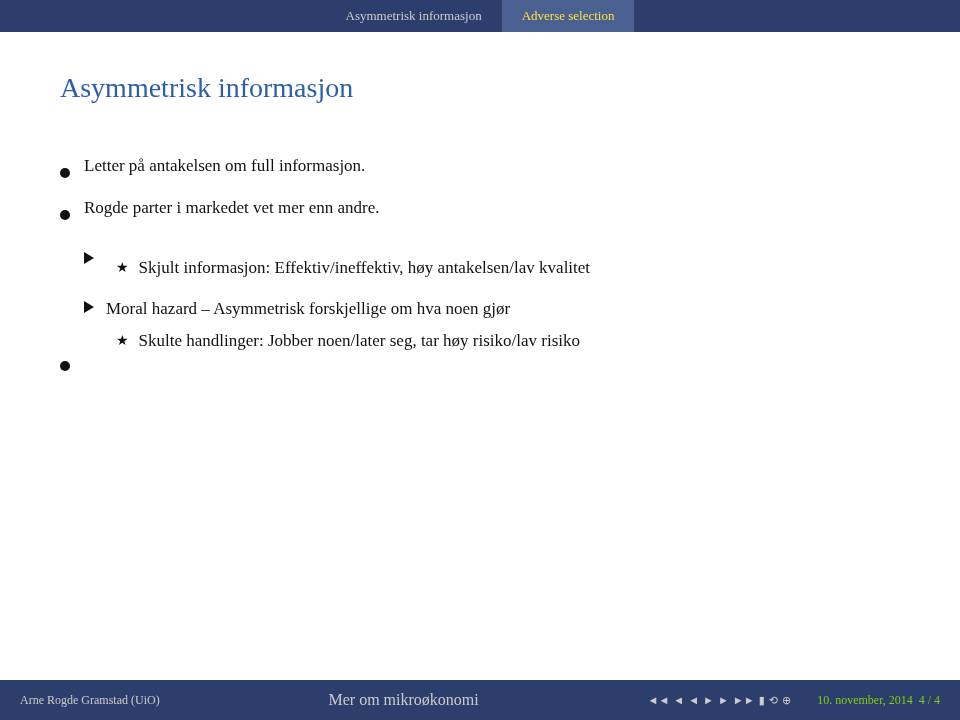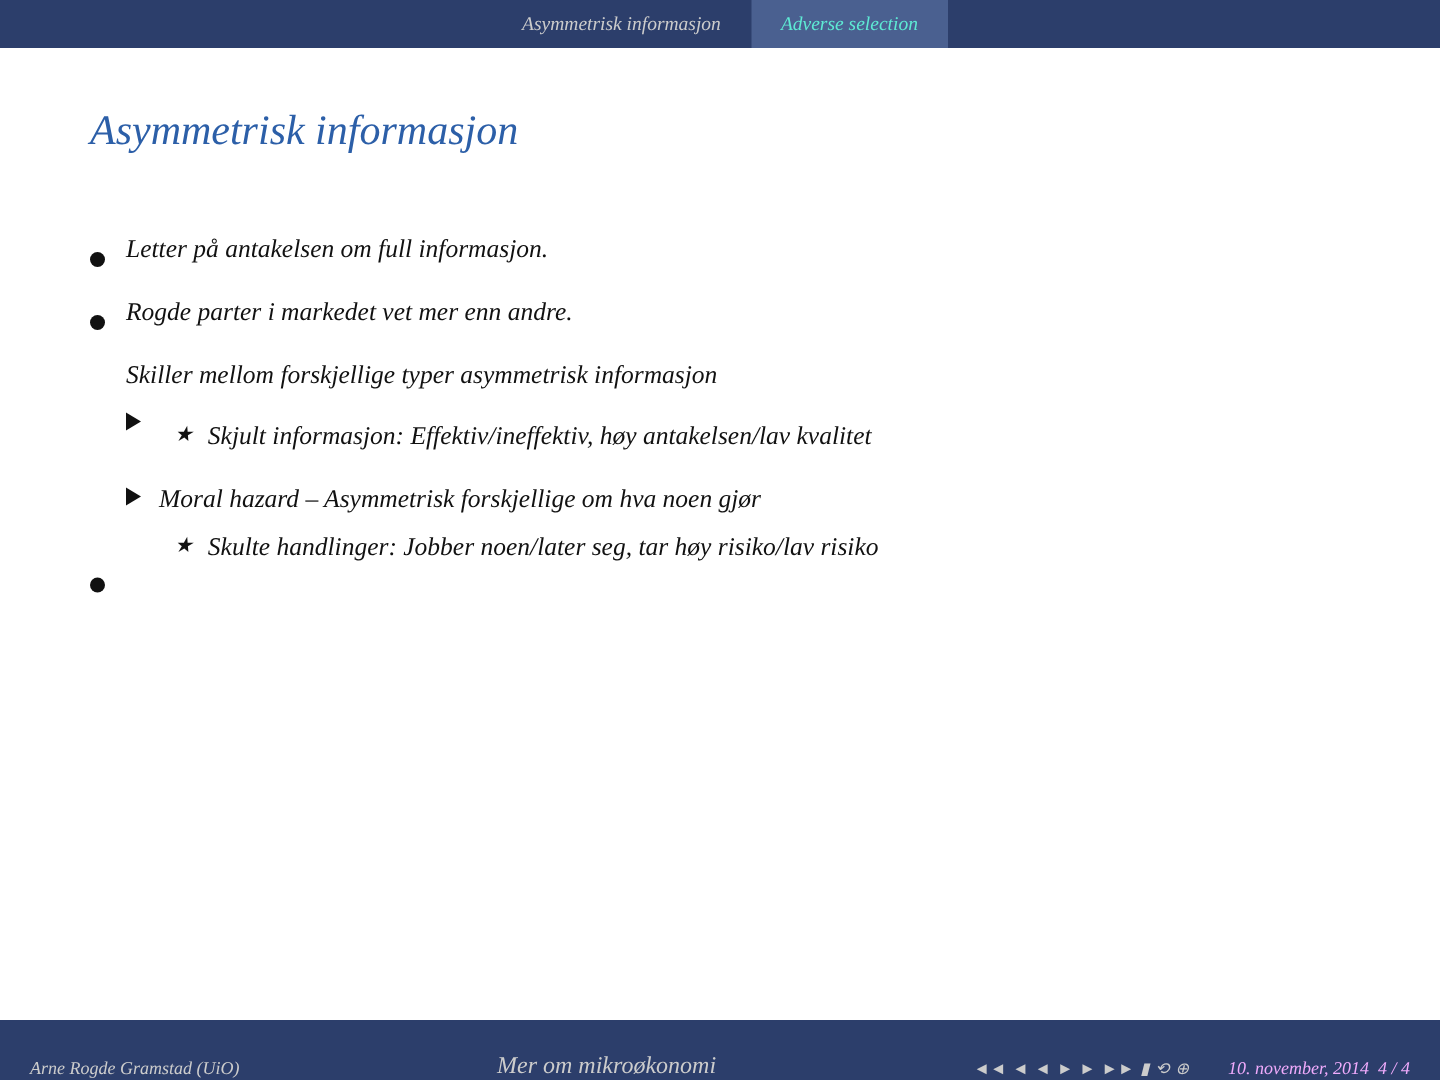--- a/index.html
+++ b/index.html
@@ -1,15 +1,15 @@
 <!DOCTYPE html>
 <html><head>
   <meta charset="utf-8">
   <style>
-    * { margin: 0; padding: 0; box-sizing: border-box; font-style: italic; }
+    * { margin: 0; padding: 0; box-sizing: border-box; }
 
     body {
       width: 960px;
       height: 720px;
       font-family: 'Computer Modern', 'Latin Modern', Georgia, serif;
       background: #fff;
       overflow: hidden;
       position: relative;
     }
 
@@ -32,21 +32,21 @@
       display: flex;
       align-items: center;
       padding: 0 20px;
       color: #ccc;
       font-size: 13px;
       cursor: pointer;
     }
 
     .nav-item.active {
       background: #4a6090;
-      color: #5eead4;
+      color: #fde047;
     }
 
     
     .main-content {
       position: absolute;
       top: 32px;
       left: 0;
       right: 0;
       bottom: 40px;
       padding: 40px 60px 30px 60px;
@@ -141,21 +141,21 @@
 
     
     .bottom-bar {
       position: absolute;
       bottom: 0;
       left: 0;
       right: 0;
       height: 40px;
       background: #2c3e6b;
       display: flex;
-      align-items: flex-end;
+      align-items: center;
       justify-content: space-between;
       padding: 0 20px;
       color: #fff;
       font-size: 12px;
     }
 
     .footer-left {
       color: #ccc;
       font-size: 12px;
     }
@@ -180,21 +180,21 @@
       margin-right: 20px;
     }
 
     .nav-controls span {
       font-size: 11px;
       color: #ccc;
       cursor: pointer;
     }
 
     .footer-page {
-      color: #f0abfc;
+      color: #84cc16;
       font-size: 12px;
     }
   </style>
 </head>
 <body>
 
 <div class="top-nav">
   <div class="nav-item">
     <span>Asymmetrisk informasjon</span>
   </div>
@@ -214,21 +214,20 @@
     </li>
 
     <li>
       <div class="bullet-dot"></div>
       <span>Rogde parter i markedet vet mer enn andre.</span>
     </li>
 
     <li>
       <div class="bullet-dot"></div>
       <div>
-        <span>Skiller mellom forskjellige typer asymmetrisk informasjon</span>
         
         <ul class="sub-list">
 
           <li>
             <div class="triangle-bullet"></div>
             <div>
               <ul class="subsub-list">
                 <li>
                   <span class="star-bullet">★</span>
                   <span>Skjult informasjon: Effektiv/ineffektiv, høy antakelsen/lav kvalitet</span>

